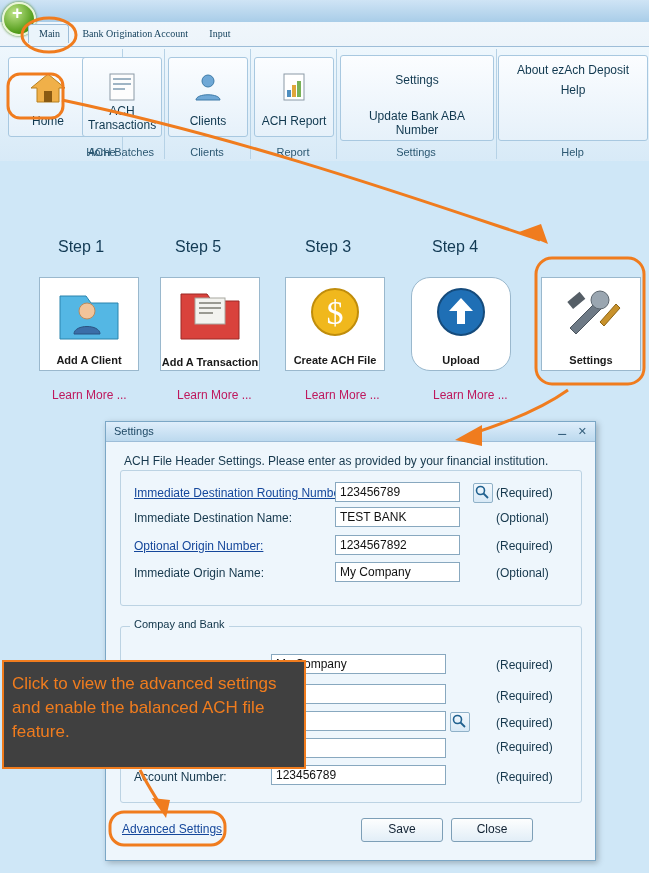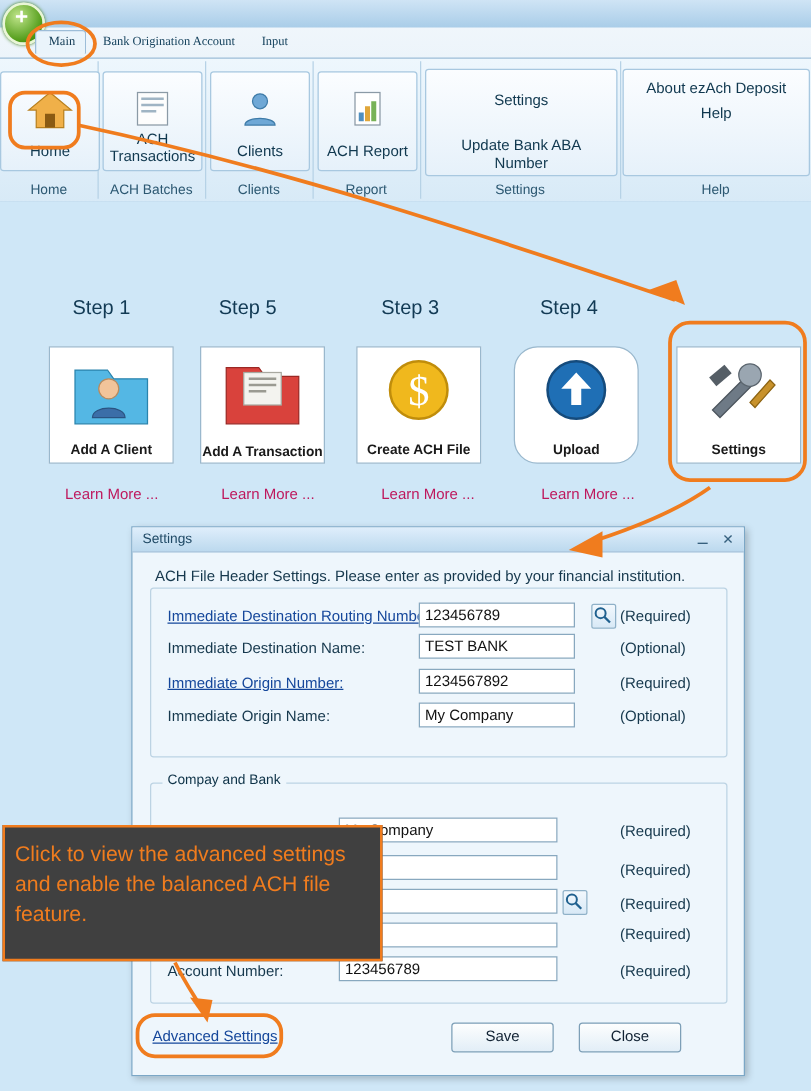--- a/index.html
+++ b/index.html
@@ -118,21 +118,21 @@
   <div id="orb"></div>
 
   <div id="tabstrip">
     <span class="tab active">Main</span>
     <span class="tab">Bank Origination Account</span>
     <span class="tab">Input</span>
   </div>
 
   <div id="ribbonbody">
 
-    <div class="group" style="left:0;width:78px;">
+    <div class="group" style="left:8px;width:78px;padding-left:36px;">
       <div class="bigbtn" style="left:0;">
         <div class="glyph">
           <svg width="40" height="36" viewBox="0 0 40 36" style="margin-top:2px">
             <polygon points="20,4 37,18 31,18 31,32 9,32 9,18 3,18" fill="#f0b049" stroke="#b8801f" stroke-width="1"></polygon>
             <rect x="16" y="21" width="8" height="11" fill="#8a5a12"></rect>
           </svg>
         </div>
         <div class="lbl">Home</div>
       </div>
       <div class="grouplabel">Home</div>
@@ -275,21 +275,21 @@
         <circle cx="6.5" cy="6.5" r="4" fill="none" stroke="#20618f" stroke-width="1.6"></circle>
         <line x1="9.5" y1="9.5" x2="14" y2="14" stroke="#20618f" stroke-width="1.8"></line>
       </svg>
   </div>
   <div class="req" style="left:390px;top:64px;">(Required)</div>
 
   <div class="flabel" style="left:28px;top:89px;">Immediate Destination Name:</div>
   <input class="finput" style="left: 229px; top: 85px; width: 125px;" value="TEST BANK">
   <div class="req" style="left:390px;top:89px;">(Optional)</div>
 
-  <div class="flabel link" style="left:28px;top:117px;">Immediate Origin Number:</div>
+  <div class="flabel link" style="left:28px;top:117px;">Optional Origin Number:</div>
   <input class="finput" style="left: 229px; top: 113px; width: 125px;" value="1234567892">
   <div class="req" style="left:390px;top:117px;">(Required)</div>
 
   <div class="flabel" style="left:28px;top:144px;">Immediate Origin Name:</div>
   <input class="finput" style="left: 229px; top: 140px; width: 125px;" value="My Company">
   <div class="req" style="left:390px;top:144px;">(Optional)</div>
 
   <div class="fieldset" style="left:14px;top:204px;width:460px;height:175px;"></div>
   <div class="fslabel" style="left:24px;top:196px;">Compay and Bank</div>
 
@@ -312,21 +312,21 @@
   <input class="finput" style="left: 165px; top: 316px; width: 175px;" value="">
   <div class="req" style="left:390px;top:318px;">(Required)</div>
 
   <div class="flabel" style="left:28px;top:348px;">Account Number:</div>
   <input class="finput" style="left: 165px; top: 343px; width: 175px;" value="123456789">
   <div class="req" style="left:390px;top:348px;">(Required)</div>
 
   <div class="flabel link" style="left:16px;top:400px;font-size:12px;">Advanced Settings</div>
 
   <div class="dlgbtn" style="left:255px;top:396px;">Save</div>
-  <div class="dlgbtn" style="left:345px;top:396px;margin-left:12px;">Close</div>
+  <div class="dlgbtn" style="left:345px;top:396px;">Close</div>
 </div>
 
 <svg class="anno" style="left:0;top:0;width:649px;height:873px;">
 
   <ellipse cx="49" cy="35" rx="27" ry="17" fill="none" stroke="#f07c1e" stroke-width="3"></ellipse>
 
   <rect x="8" y="74" width="55" height="44" rx="12" ry="12" fill="none" stroke="#f07c1e" stroke-width="3"></rect>
 
   <rect x="536" y="258" width="108" height="126" rx="16" ry="16" fill="none" stroke="#f07c1e" stroke-width="3"></rect>
 

